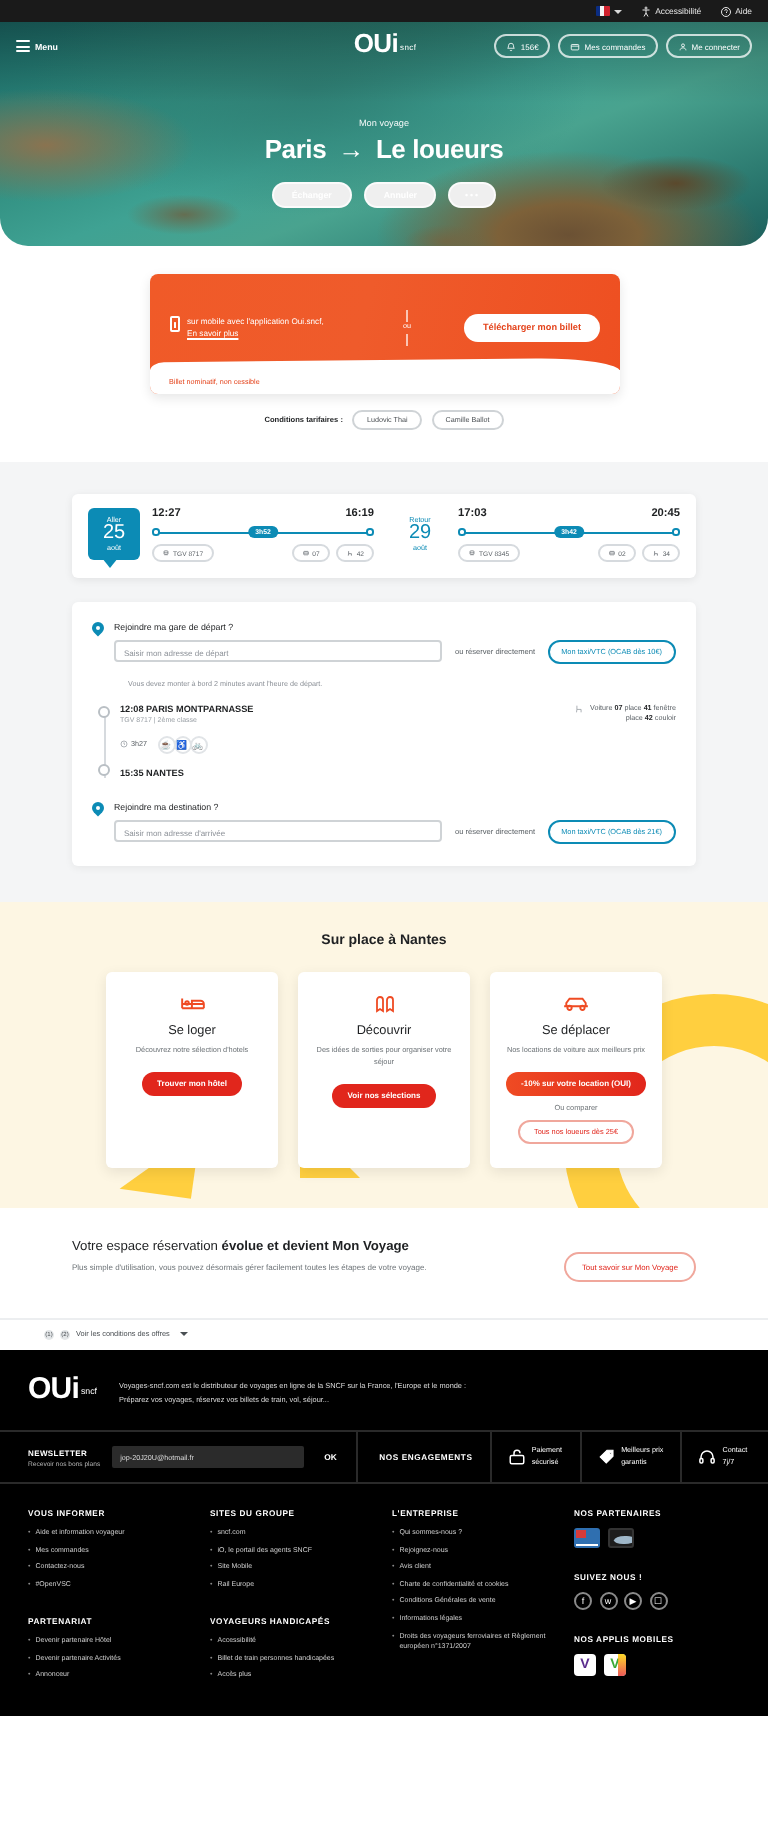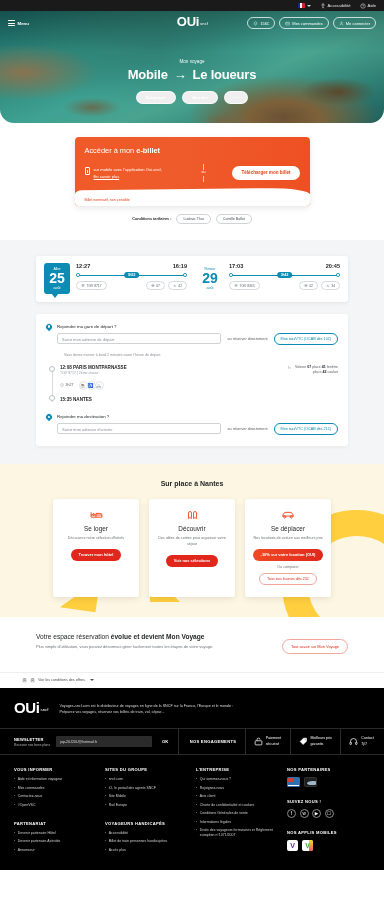--- a/index.html
+++ b/index.html
@@ -108,21 +108,21 @@
     width: 312px; margin: 0 auto; background:#fff; border-radius:3px;
     box-shadow: 0 1px 4px rgba(0,0,0,.08); padding: 7px 8px 8px; display:flex; gap: 10px;
   }
   .leg { flex:1; display:flex; gap:6px; }
   .date-badge {
     background:#0c8bb5; color:#fff; width:26px; border-radius:3px; text-align:center;
     padding:4px 0 4px; position:relative; flex:0 0 auto; align-self:flex-start;
   }
   .date-badge.ret { background:transparent; color:#0c8bb5; }
   .date-badge .dir { font-size:3.6px; }
-  .date-badge .d { font-size:14px; font-weight:bold; line-height:1.05; }
+  .date-badge .d { font-size:10px; font-weight:normal; line-height:1.05; }
   .date-badge .m { font-size:3.6px; }
   .date-badge.go:after{
     content:""; position:absolute; left:7px; bottom:-4px; border-left:4px solid transparent;
     border-right:4px solid transparent; border-top:5px solid #0c8bb5;
   }
   .leg-body { flex:1; }
   .times { display:flex; justify-content:space-between; font-size:5.6px; font-weight:bold; color:#1f2123;}
   .progress { position:relative; height:8px; margin:2.5px 0 2px;}
   .progress .line{position:absolute;left:2px;right:2px;top:3.2px;height:.8px;background:#0c8bb5;}
   .progress .dot{position:absolute;top:1.6px;width:3.6px;height:3.6px;border-radius:50%;border:.8px solid #0c8bb5;background:#fff;}
@@ -309,37 +309,36 @@
               <path d="M5 20c0-4 3.2-6 7-6s7 2 7 6"></path>
             </svg>
           <span>Me connecter</span>
         </div>
       </div>
     </div>
 
     <div class="hero-center">
       <div class="hero-sub">Mon voyage</div>
       <div class="hero-title">
-        <span>Mobile</span>
+        <span>Paris</span>
         <span>→</span>
         <span>Le loueurs</span>
       </div>
       <div class="hero-btns">
         <button class="pill-o">Échanger</button>
         <button class="pill-o">Annuler</button>
         <button class="pill-o dots">•••</button>
       </div>
     </div>
   </div>
 
   <div class="sec-white">
     <div class="ebillet-wrap">
       <div class="ebillet">
         <div class="ebillet-body">
-          <h3><span>Accéder à mon </span><b>e-billet</b></h3>
           <div class="ebillet-row">
             <div class="eb-left">
               <span class="phone-ico"></span>
               <div>
                 <p>sur mobile avec l'application Oui.sncf,</p>
                 <a href="#">En savoir plus</a>
               </div>
             </div>
             <div class="eb-sep">
               <div class="bar"></div>

